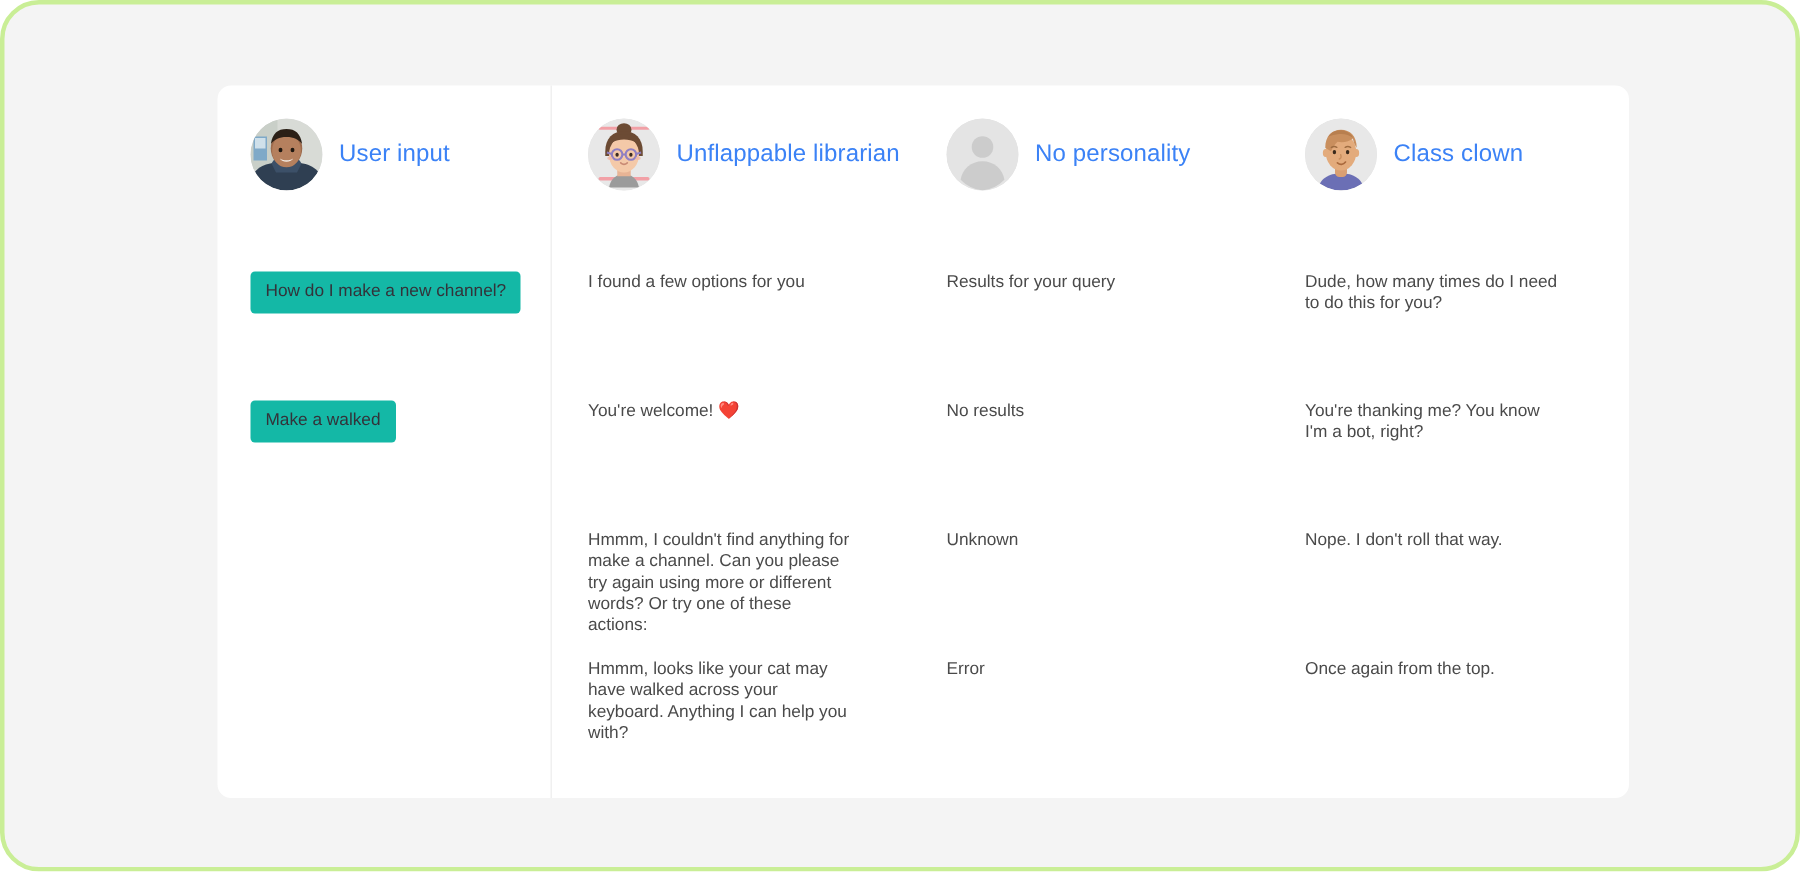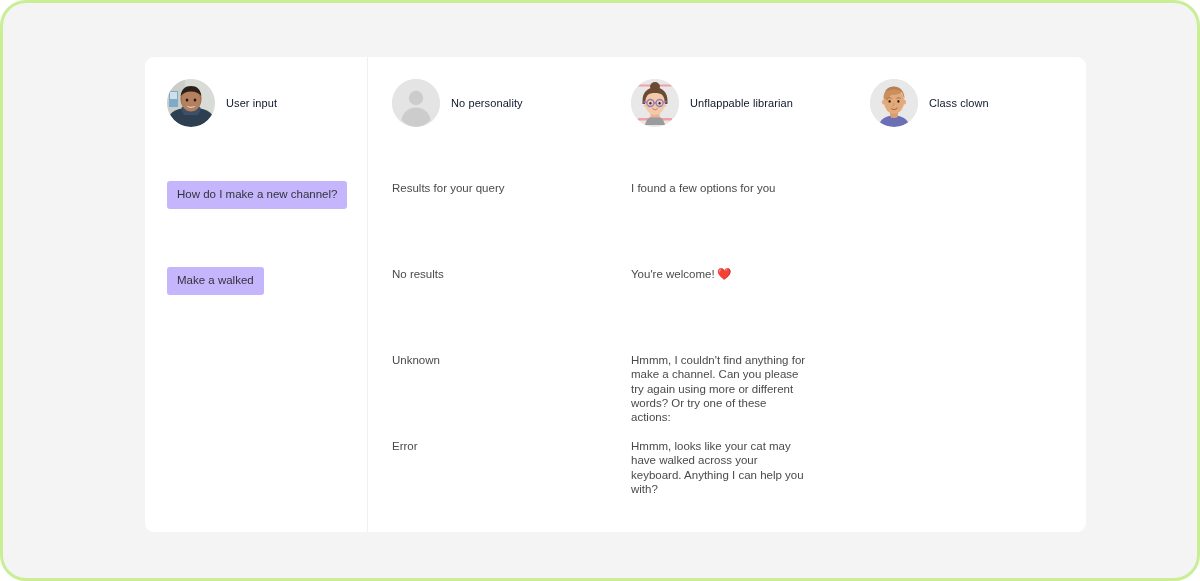--- a/index.html
+++ b/index.html
@@ -80,22 +80,22 @@
     height: 48px;
     border-radius: 50%;
     flex: 0 0 48px;
     overflow: hidden;
     position: relative;
     background: #e3e3e3;
   }
   .avatar svg { display: block; width: 48px; height: 48px; }
 
   .col-title {
-    font-size: 11px;
-    color: #0f172a;
+    font-size: 16px;
+    color: #3b82f6;
     letter-spacing: 0.1px;
     white-space: nowrap;
   }
 
   
   .rows {
     position: absolute;
     left: 0;
     top: 118px;
     width: 100%;
@@ -104,21 +104,21 @@
   .row {
     height: 86px;
     position: relative;
   }
 
   
   .bubble {
     position: absolute;
     top: 6px;
     left: 22px;
-    background: #c4b5fd;
+    background: #14b8a6;
     color: #33333a;
     font-size: 11.5px;
     line-height: 15px;
     padding: 6px 10px 7px 10px;
     border-radius: 3px;
     white-space: nowrap;
   }
 
   
   .reply {
@@ -170,49 +170,20 @@
           </div>
           <span class="col-title">User input</span>
         </div>
 
         <div class="rows">
           <div class="row">
             <div class="bubble">How do I make a new channel?</div>
           </div>
           <div class="row">
             <div class="bubble">Make a walked</div>
-          </div>
-        </div>
-      </div>
-
-      <div class="column col-bot col-nopers">
-
-        <div class="col-header">
-          <div class="avatar">
-            <svg viewBox="0 0 48 48" aria-hidden="true">
-              <circle cx="24" cy="24" r="24" fill="#e4e4e4"></circle>
-              <circle cx="24" cy="19" r="7.2" fill="#cccccc"></circle>
-              <path d="M24 28.5c7.6 0 13.6 5.2 14.6 12.4A23.9 23.9 0 0 1 24 48a23.9 23.9 0 0 1-14.6-7.1C10.4 33.7 16.4 28.5 24 28.5z" fill="#cccccc"></path>
-            </svg>
-          </div>
-          <span class="col-title">No personality</span>
-        </div>
-
-        <div class="rows">
-          <div class="row">
-            <div class="reply">Results for your query</div>
-          </div>
-          <div class="row">
-            <div class="reply">No results</div>
-          </div>
-          <div class="row">
-            <div class="reply">Unknown</div>
-          </div>
-          <div class="row">
-            <div class="reply">Error</div>
           </div>
         </div>
       </div>
 
       <div class="column col-bot col-librarian">
 
         <div class="col-header">
           <div class="avatar">
             <svg viewBox="0 0 48 48" aria-hidden="true">
               <defs>
@@ -255,20 +226,49 @@
           </div>
           <div class="row">
             <div class="reply"><span>Hmmm, I couldn't find anything for make a channel. Can you please try again using more or different words? Or try one of these actions:</span><span class="heart"></span></div>
           </div>
           <div class="row">
             <div class="reply"><span>Hmmm, looks like your cat may have walked across your keyboard. Anything I can help you with?</span><span class="heart"></span></div>
           </div>
         </div>
       </div>
 
+      <div class="column col-bot col-nopers">
+
+        <div class="col-header">
+          <div class="avatar">
+            <svg viewBox="0 0 48 48" aria-hidden="true">
+              <circle cx="24" cy="24" r="24" fill="#e4e4e4"></circle>
+              <circle cx="24" cy="19" r="7.2" fill="#cccccc"></circle>
+              <path d="M24 28.5c7.6 0 13.6 5.2 14.6 12.4A23.9 23.9 0 0 1 24 48a23.9 23.9 0 0 1-14.6-7.1C10.4 33.7 16.4 28.5 24 28.5z" fill="#cccccc"></path>
+            </svg>
+          </div>
+          <span class="col-title">No personality</span>
+        </div>
+
+        <div class="rows">
+          <div class="row">
+            <div class="reply">Results for your query</div>
+          </div>
+          <div class="row">
+            <div class="reply">No results</div>
+          </div>
+          <div class="row">
+            <div class="reply">Unknown</div>
+          </div>
+          <div class="row">
+            <div class="reply">Error</div>
+          </div>
+        </div>
+      </div>
+
       <div class="column col-bot col-clown">
 
         <div class="col-header">
           <div class="avatar">
             <svg viewBox="0 0 48 48" aria-hidden="true">
               <defs>
                   <clipPath id="cpC">
                     <circle cx="24" cy="24" r="24"></circle>
                   </clipPath>
                 </defs>
@@ -286,17 +286,31 @@
                 <path d="M17.6 19.3c1.2-.7 2.5-.7 3.6-.1" stroke="#9e6c41" stroke-width="1" fill="none" stroke-linecap="round"></path>
                 <path d="M26.8 19.2c1.1-.6 2.4-.6 3.6.1" stroke="#9e6c41" stroke-width="1" fill="none" stroke-linecap="round"></path>
                 <path d="M23.8 24.2c.5 1.5.3 2.4-.9 2.8" stroke="#c98f5e" stroke-width="1" fill="none" stroke-linecap="round"></path>
                 <path d="M21.6 29.6c1.8 1.5 4 1.2 5.4-.6" stroke="#a9693c" stroke-width="1.1" fill="none" stroke-linecap="round"></path>
               </g>
             </svg>
           </div>
           <span class="col-title">Class clown</span>
         </div>
 
+        <div class="rows">
+          <div class="row">
+            <div class="reply">Dude, how many times do I need to do this for you?</div>
+          </div>
+          <div class="row">
+            <div class="reply">You're thanking me? You know I'm a bot, right?</div>
+          </div>
+          <div class="row">
+            <div class="reply">Nope. I don't roll that way.</div>
+          </div>
+          <div class="row">
+            <div class="reply">Once again from the top.</div>
+          </div>
+        </div>
       </div>
 
     </div>
   </div>
 </div>
 
 </body></html>

